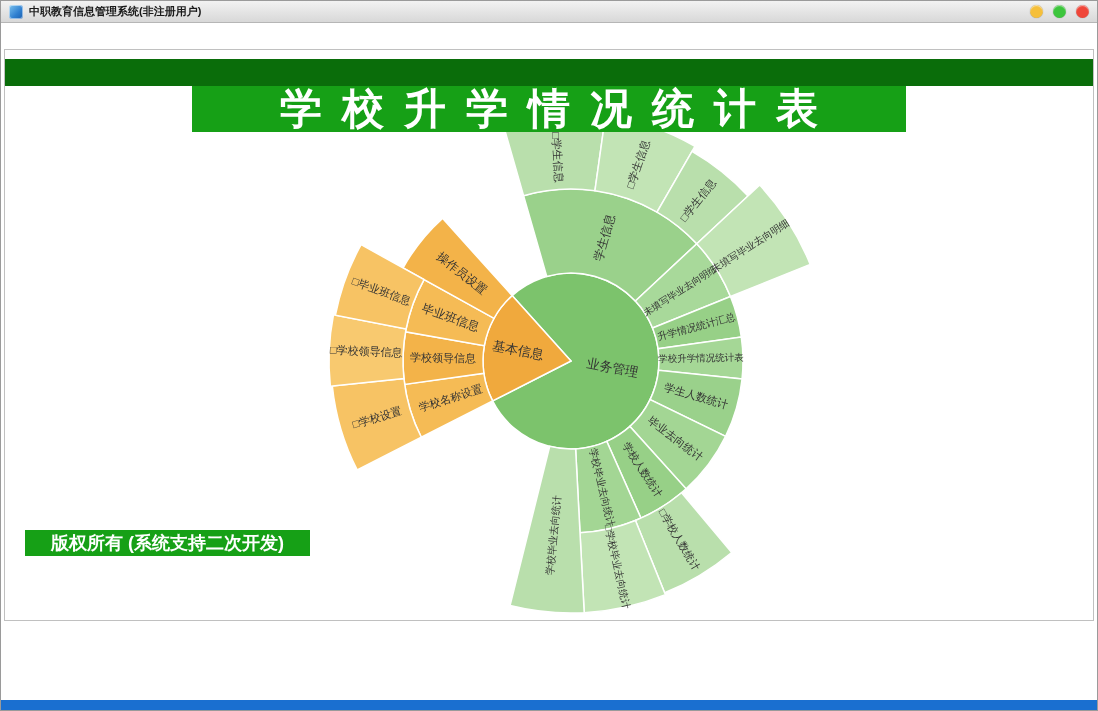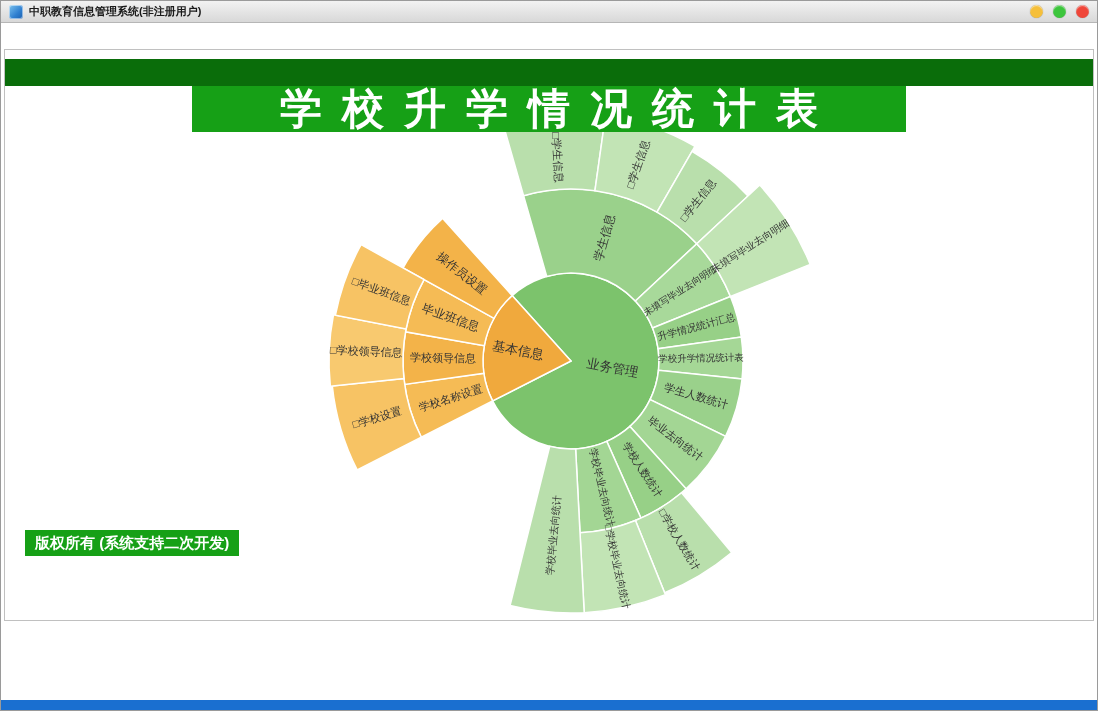--- a/index.html
+++ b/index.html
@@ -66,21 +66,21 @@
     width:714px; height:46px; background:#16a016; z-index:5;
     display:flex; align-items:center; justify-content:center;
     color:#ffffff; font-weight:bold; font-size:42px; letter-spacing:20px;
     padding-left:20px; white-space:nowrap;
   }
   .sunburst-svg { position:absolute; left:0; top:0; z-index:2; font-family:"Liberation Sans", sans-serif; }
   .badge {
     position:absolute; z-index:6; background:#16a016; color:#ffffff; font-weight:bold;
     display:flex; align-items:center; white-space:nowrap;
   }
-  .badge-copyright { left:20px; top:480px; height:26px; padding:0 10px; font-size:15px; }
+  .badge-copyright { left:20px; top:480px; height:26px; padding:0 26px; font-size:18px; }
   .badge-slogan   { right:18px; top:460px; height:48px; padding:0 14px; font-size:30px; letter-spacing:2px; }
   .bottom-bar {
     position:absolute; left:0; right:0; bottom:0; height:10px; background:#1a6fd0;
   }
 </style>
 </head>
 <body>
 
 <div class="window">
 

